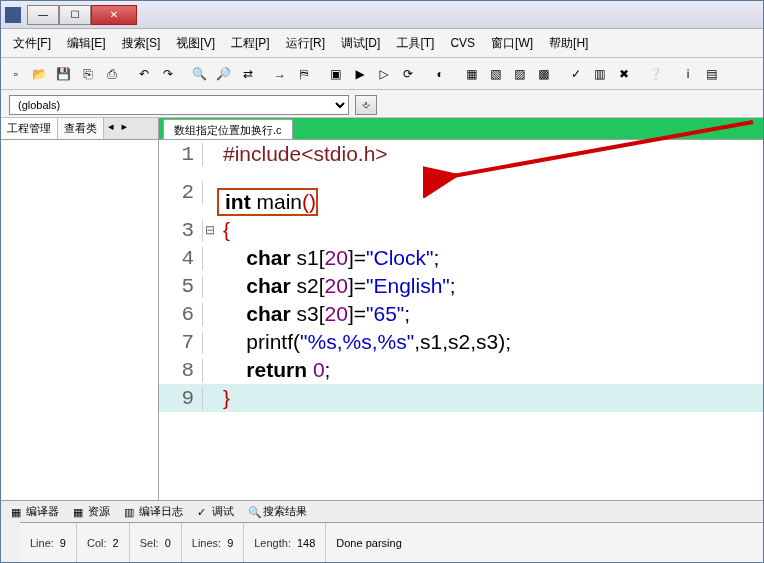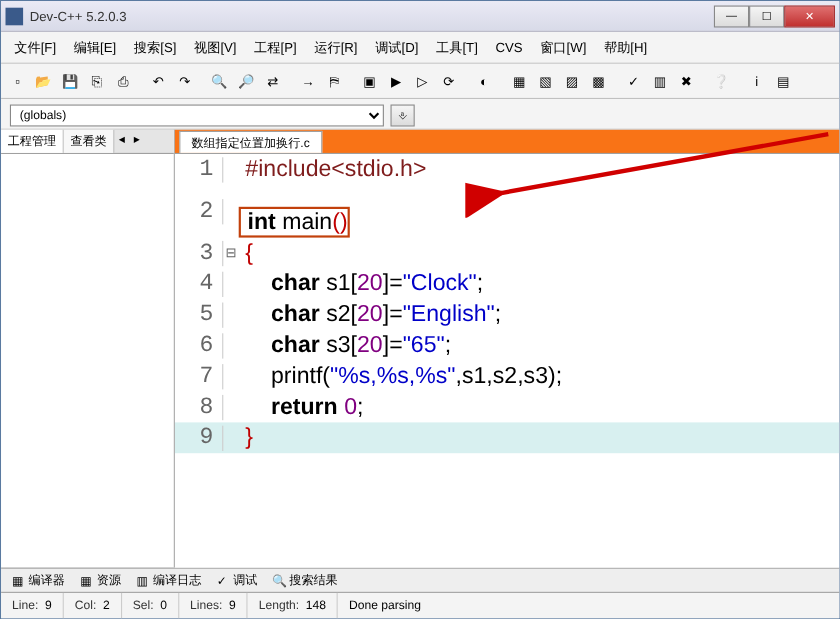--- a/index.html
+++ b/index.html
@@ -19,49 +19,48 @@
 .globals-row { height: 28px; background: #f4f4f4; display:flex; align-items:flex-end; padding: 2px 8px; border-bottom:1px solid #c0c0c0; gap:6px; }
 .globals-select { width: 340px; height: 20px; border:1px solid #888; background:#fff; font-size:11px; padding:0 4px; }
 .insert-btn { width: 22px; height:20px; border:1px solid #888; background:linear-gradient(#f5f5f5,#dcdcdc); font-size:10px;}
 .body { flex:1; display:flex; min-height:0; }
 .sidebar { width: 158px; background:#fff; border-right:1px solid #a0a0a0; display:flex; flex-direction:column; }
 .side-tabs { height: 22px; display:flex; border-bottom:1px solid #a0a0a0; background:#e5e5e5; }
 .side-tab { font-size:11px; padding:3px 6px; border-right:1px solid #bbb; background:#f8f8f8; cursor:pointer; }
 .side-tab.active { background:#fff; }
 .side-nav { font-size:11px; padding:2px 4px; cursor:pointer; }
 .editor-area { flex:1; display:flex; flex-direction:column; background:#fff; min-width:0; position:relative; }
-.file-tabs { height:22px; background:#f97316; display:flex; border-bottom:1px solid #a0a0a0; }
+.file-tabs { height:22px; background:#22c55e; display:flex; border-bottom:1px solid #a0a0a0; }
 .file-tab { font-size:11px; padding:3px 10px; background:#fff; border:1px solid #a0a0a0; border-bottom:none; cursor:pointer; margin-left:4px; margin-top:1px;}
 .code { flex:1; overflow:auto; font-family: "Courier New", monospace; font-size: 21px; white-space: pre; position:relative; }
 .code-line { display:flex; min-height:28px; align-items:center; }
 .gutter { width: 44px; text-align:right; padding-right:8px; color:#666; font-family:"Courier New",monospace; user-select:none; border-right:1px solid #ccc; }
 .fold { width:14px; text-align:center; color:#666; font-size:12px; }
 .code-text { padding-left: 6px; }
 .hl-line { background: #d8f0f0; }
 .kw { color: #000; font-weight:bold; }
 .inc { color: #7f1d1d; }
 .str { color: #0000c8; }
 .num { color: #800080; }
 .paren { color: #c00000; }
 .red-box { border: 2px solid #c2410c; margin-top: 20px; }
 .arrow-svg { position:absolute; top:0; right:0; pointer-events:none; }
 .bottom-tabs { height:22px; background:#eee; border-top:1px solid #a0a0a0; display:flex; align-items:center; padding:0 4px; gap:2px; }
 .btab { font-size:11px; padding:2px 6px; cursor:pointer; display:flex; align-items:center; gap:3px;}
-.statusbar { height:24px; background:#f4f4f4; border-top:1px solid #a0a0a0; display:flex; align-items:center; font-size:11px; }
+.statusbar { height:40px; background:#f4f4f4; border-top:1px solid #a0a0a0; display:flex; align-items:center; font-size:11px;margin-left:19px; }
 .sb-cell { padding:0 10px; border-right:1px solid #ccc; height:100%; display:flex; align-items:center; gap:6px;}
 .sb-label { color:#333; }
 .icon-sm { width:12px; height:12px; display:inline-block; }
 </style>
 </head>
 <body>
 
 <div class="window">
   <div class="titlebar">
     <div class="titlebar-icon"></div>
-    <div class="titlebar-text">Dev-C++ 5.2.0.3</div>
     <div class="win-btns">
       <div class="win-btn">—</div>
       <div class="win-btn">☐</div>
       <div class="win-btn close">✕</div>
     </div>
   </div>
 
   <div class="menubar">
     <span class="menu-item">文件[F]</span>
     <span class="menu-item">编辑[E]</span>

